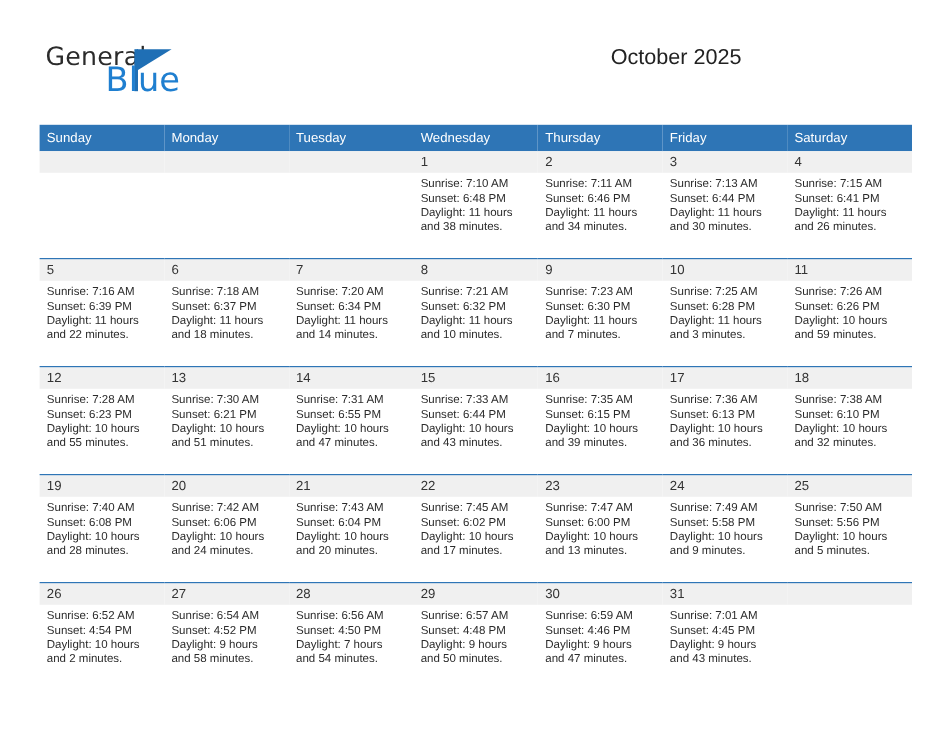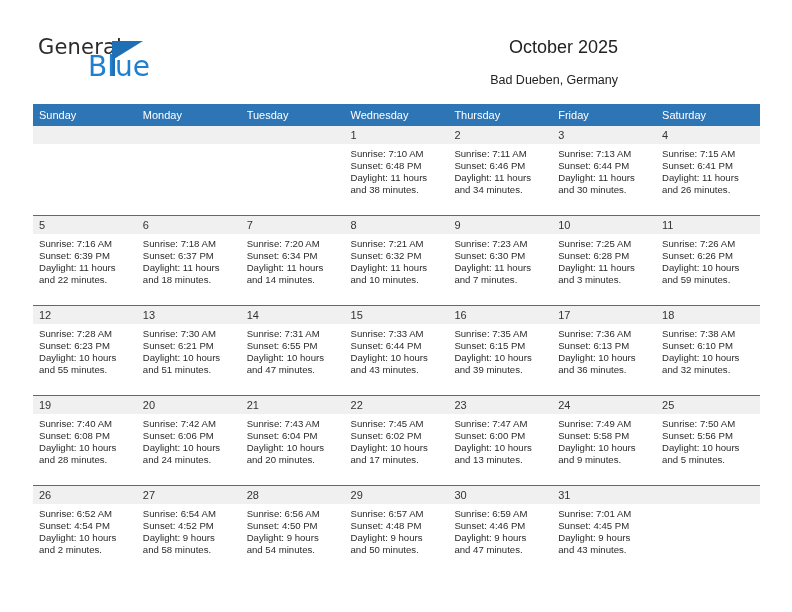--- a/index.html
+++ b/index.html
@@ -165,21 +165,20 @@
   <div class="header">
     <div class="logo">
       <span class="logo-general">General</span>
       <span class="logo-bar"></span>
       <span class="logo-flag"></span>
       <span class="logo-blue">Blue</span>
     </div>
 
     <div class="title-block">
       <div class="month-title">October 2025</div>
-      <div class="location">Bad Dueben, Germany</div>
     </div>
   </div>
 
   <table class="calendar">
     <thead>
       <tr>
         <th>Sunday</th>
         <th>Monday</th>
         <th>Tuesday</th>
         <th>Wednesday</th>
@@ -482,21 +481,21 @@
                 <div class="wrap">Daylight: 9 hours and 58 minutes.</div>
               </div>
             </div>
           </td>
           <td>
             <div class="cell-inner">
               <div class="daynum">28</div>
               <div class="info">
                 <div>Sunrise: 6:56 AM</div>
                 <div>Sunset: 4:50 PM</div>
-                <div class="wrap">Daylight: 9 hours and 54 minutes.</div>
+                <div class="wrap">Daylight: 7 hours and 54 minutes.</div>
               </div>
             </div>
           </td>
           <td>
             <div class="cell-inner">
               <div class="daynum">29</div>
               <div class="info">
                 <div>Sunrise: 6:57 AM</div>
                 <div>Sunset: 4:48 PM</div>
                 <div class="wrap">Daylight: 9 hours and 50 minutes.</div>

